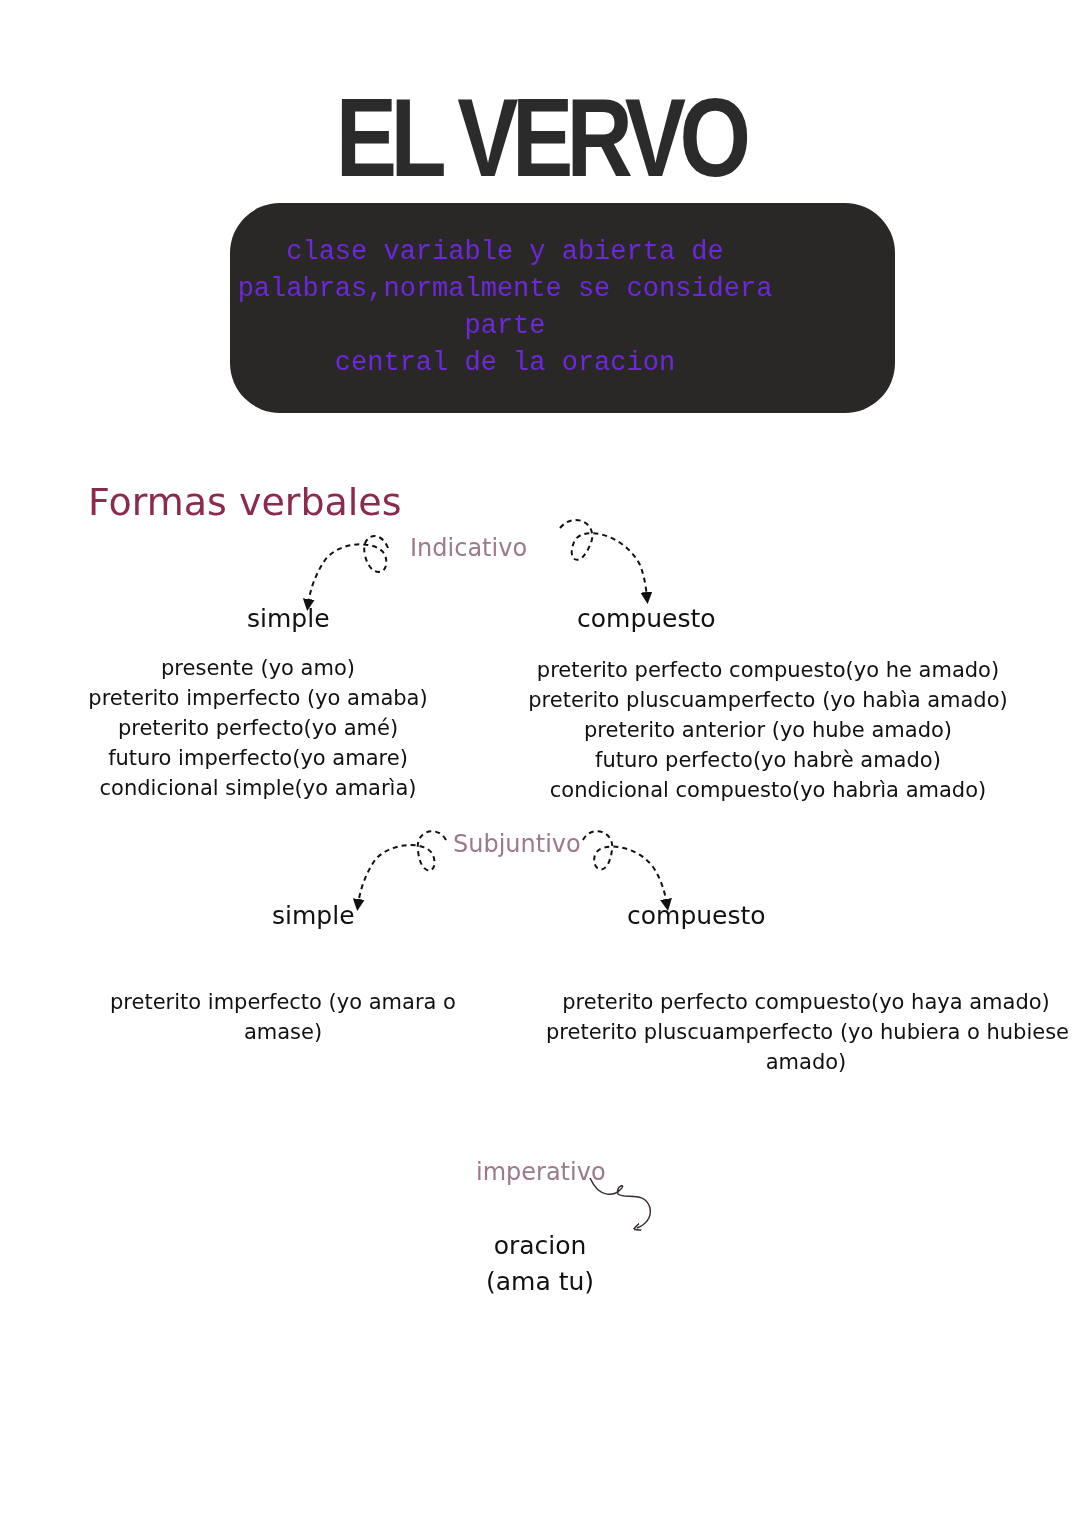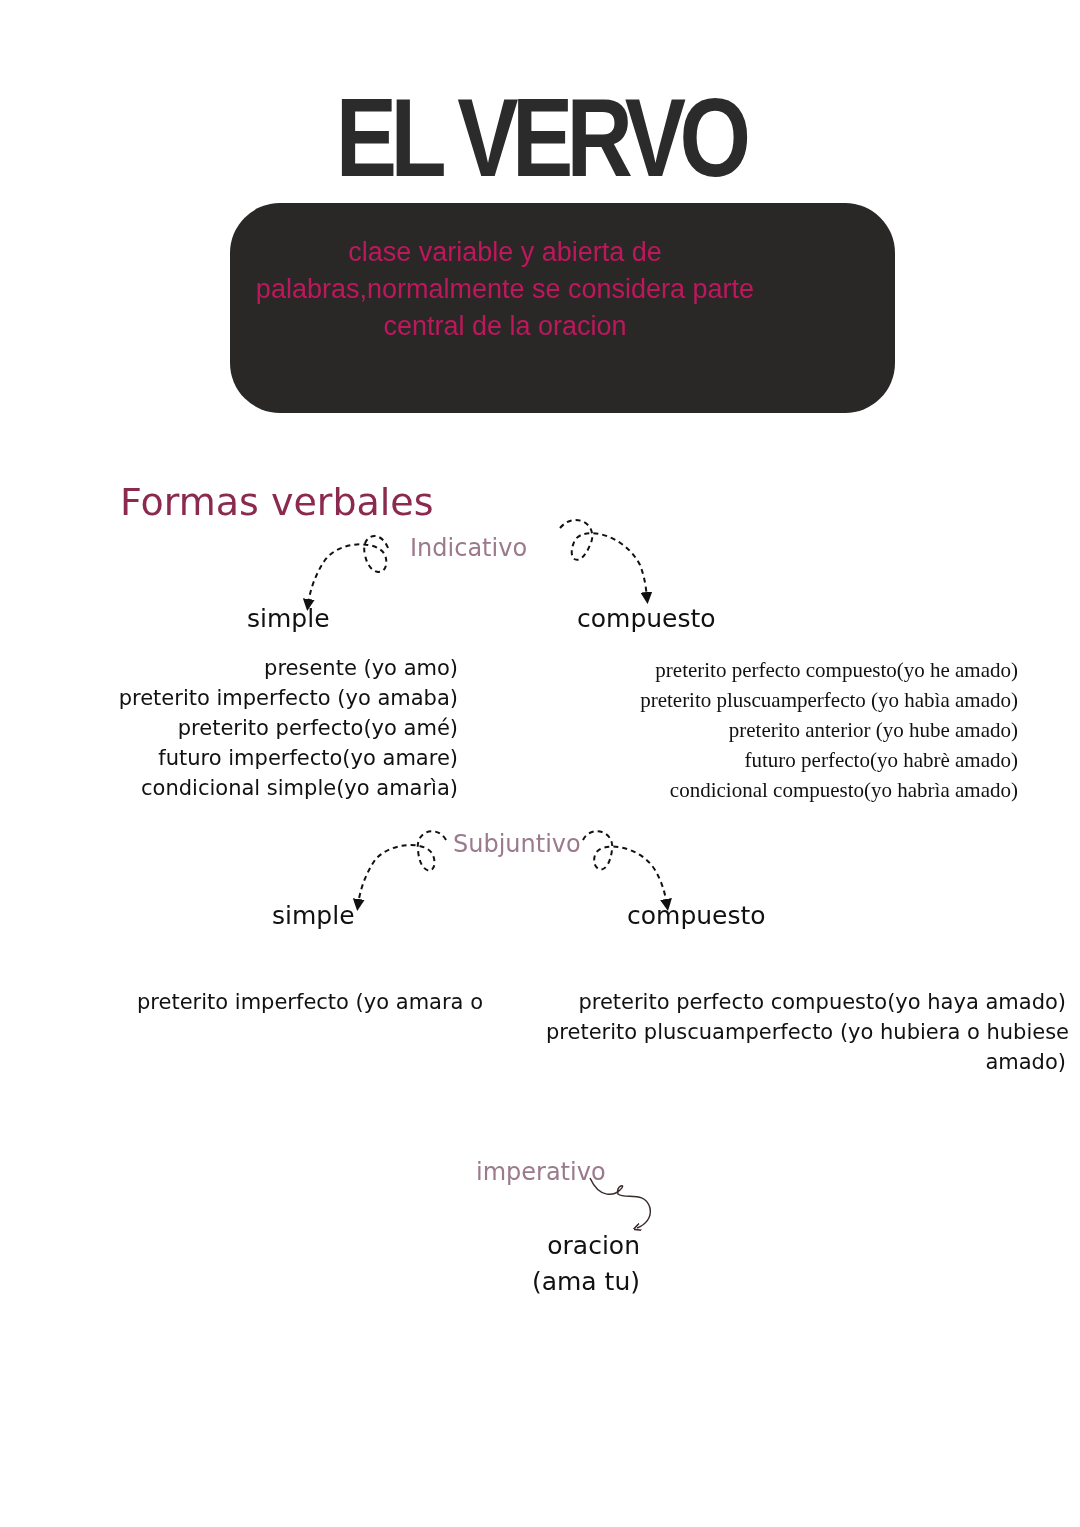--- a/index.html
+++ b/index.html
@@ -5,28 +5,28 @@
   html, body { margin:0; padding:0; background:#ffffff; }
   body { width:1080px; height:1527px; position:relative; overflow:hidden;
          font-family:"DejaVu Sans", sans-serif; color:#111; }
   .abs { position:absolute; }
   .title { left:0; width:1080px; top:78px; text-align:center;
            font-family:"Liberation Sans", sans-serif; font-weight:bold;
            font-size:112px; letter-spacing:-8px; color:#2b2b2b;
            transform:scaleX(0.82); transform-origin:center; line-height:120px; }
   .defbox { left:230px; top:203px; width:665px; height:210px; background:#2a2727;
             border-radius:50px; }
-  .deftext { left:230px; width:550px; top:234px; text-align:center; color:#be185d;
-             font-family:Liberation Sans, sans-serif; font-size:27px; line-height:37px; }
+  .deftext { left:230px; width:550px; top:234px; text-align:center; color:#6d28d9;
+             font-family:Liberation Mono, monospace; font-size:27px; line-height:37px; }
   .section { left:88px; top:480px; font-size:38px; color:#8b2a4e;
-             font-family:"DejaVu Sans", sans-serif;margin-left:32px; }
+             font-family:"DejaVu Sans", sans-serif; }
   .mood { font-size:24px; color:#9a7a8c; font-family:"DejaVu Sans", sans-serif; }
   .sub { font-size:25px; color:#111;text-align:center; }
   .list { text-align:center; font-size:21px; line-height:30px; color:#111; }
-  .list div { white-space:nowrap;text-align:right; }
+  .list div { white-space:nowrap; }
   svg { position:absolute; left:0; top:0; overflow:visible; }
 </style>
 </head>
 <body>
 
 <div class="abs title">EL VERVO</div>
 
 <div class="abs defbox"></div>
 <div class="abs deftext">
   <div>clase variable y abierta de</div>
@@ -40,34 +40,35 @@
 <div class="abs sub" style="left:247px; top:604px;">simple</div>
 <div class="abs sub" style="left:577px; top:604px;">compuesto</div>
 
 <div class="abs list" style="left:58px; width:400px; top:653px;">
   <div>presente (yo amo)</div>
   <div>preterito imperfecto (yo amaba)</div>
   <div>preterito perfecto(yo amé)</div>
   <div>futuro imperfecto(yo amare)</div>
   <div>condicional simple(yo amarìa)</div>
 </div>
-<div class="abs list" style="left:518px; width:500px; top:655px;font-family:Liberation Serif, serif;">
+<div class="abs list" style="left:518px; width:500px; top:655px;">
   <div>preterito perfecto compuesto(yo he amado)</div>
   <div>preterito pluscuamperfecto (yo habìa amado)</div>
   <div>preterito anterior (yo hube amado)</div>
   <div>futuro perfecto(yo habrè amado)</div>
   <div>condicional compuesto(yo habrìa amado)</div>
 </div>
 
 <div class="abs mood" style="left:453px; top:830px;">Subjuntivo</div>
 <div class="abs sub" style="left:272px; top:901px;">simple</div>
 <div class="abs sub" style="left:627px; top:901px;">compuesto</div>
 
 <div class="abs list" style="left:83px; width:400px; top:987px;">
   <div>preterito imperfecto (yo amara o</div>
+  <div>amase)</div>
 </div>
 <div class="abs list" style="left:546px; width:520px; top:987px;">
   <div>preterito perfecto compuesto(yo haya amado)</div>
   <div>preterito pluscuamperfecto (yo hubiera o hubiese</div>
   <div>amado)</div>
 </div>
 
 <div class="abs mood" style="left:476px; top:1158px;">imperativo</div>
 <div class="abs list" style="left:440px; width:200px; top:1228px; font-size:25px; line-height:36px;">
   <div>oracion</div>

